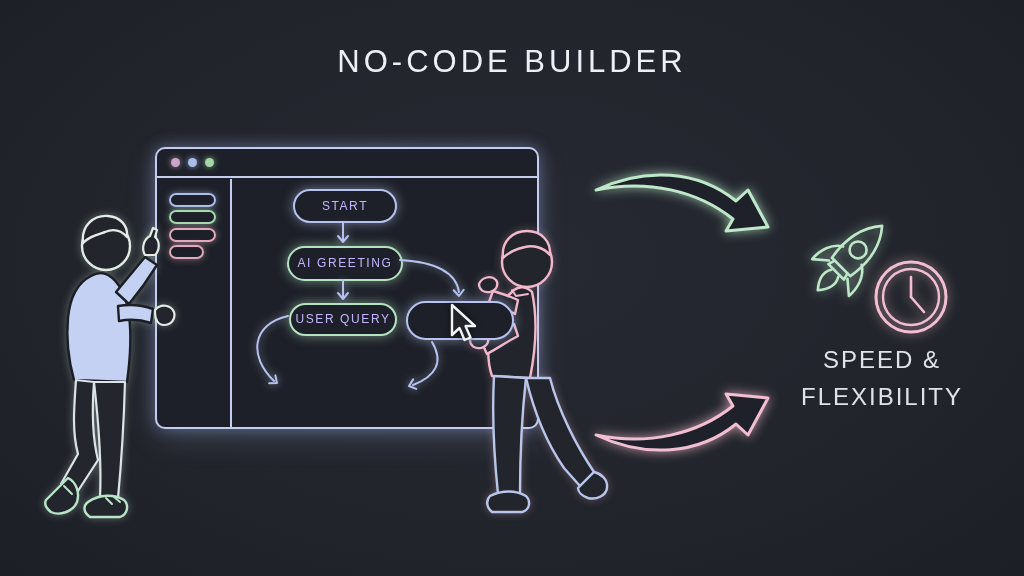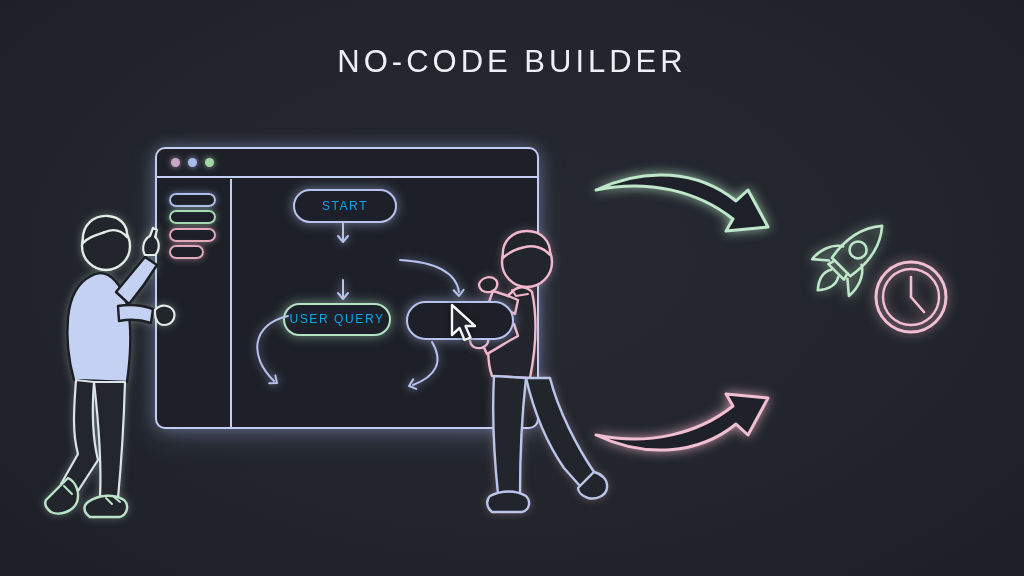--- a/index.html
+++ b/index.html
@@ -39,29 +39,29 @@
   .sbar{position:absolute;left:12px;height:10px;border-radius:7px;border:2.5px solid;}
   .sbar1{top:14px;width:43px;border-color:#aebdec;box-shadow:0 0 7px rgba(174,189,236,.55);}
   .sbar2{top:31px;width:43px;border-color:#a5d9b0;box-shadow:0 0 7px rgba(165,217,176,.55);}
   .sbar3{top:49px;width:43px;border-color:#e2a9ba;box-shadow:0 0 7px rgba(226,169,186,.55);}
   .sbar4{top:66px;width:31px;border-color:#e2a9ba;box-shadow:0 0 7px rgba(226,169,186,.55);}
 
   
   .node{
     position:absolute;border-radius:999px;border:2.5px solid;
     display:flex;align-items:center;justify-content:center;
-    color:#0ea5e9;font-size:12px;letter-spacing:1.6px;text-align:right;
+    color:#c4b5fd;font-size:12px;letter-spacing:1.6px;text-align:right;
     white-space:pre-line;line-height:1.35;z-index:3;background:#1d2028;
   }
   .node-lav{border-color:#b7c3ee;box-shadow:0 0 12px rgba(183,195,238,.55);}
   .node-grn{border-color:#b5e3c2;box-shadow:0 0 12px rgba(181,227,194,.55);}
   .node-pnk{border-color:#eeb7c9;box-shadow:0 0 12px rgba(238,183,201,.55);}
   .n-start{left:293px;top:189px;width:100px;height:30px;}
   .n-greet{left:287px;top:246px;width:112px;height:31px;}
-  .n-query{left:283px;top:303px;width:104px;height:29px;}
+  .n-query{left:289px;top:303px;width:104px;height:29px;}
   .n-drag{left:406px;top:301px;width:104px;height:35px;z-index:6;}
   .n-resp{left:289px;top:357px;width:108px;height:45px;}
 
   .flowsvg{position:absolute;left:230px;top:176px;z-index:3;
     filter:drop-shadow(0 0 4px rgba(183,195,238,.7));}
 
   .cursor{position:absolute;left:448px;top:303px;z-index:7;
     filter:drop-shadow(0 0 3px rgba(0,0,0,.6));}
 
   
@@ -100,20 +100,21 @@
     </div>
     <div class="sidebar">
       <div class="sbar sbar1"></div>
       <div class="sbar sbar2"></div>
       <div class="sbar sbar3"></div>
       <div class="sbar sbar4"></div>
     </div>
   </div>
 
   <div class="node node-lav n-start">START</div>
+  <div class="node node-grn n-greet">AI GREETING</div>
   <div class="node node-grn n-query">USER QUERY</div>
   <div class="node node-lav n-drag"></div>
 
   <svg class="flowsvg" width="305" height="249" viewBox="0 0 305 249" fill="none" stroke="#b7c3ee" stroke-width="2" stroke-linecap="round" stroke-linejoin="round">
     <path d="M 113 47 L 113 64"></path>
     <path d="M -6 -5 L 0 0 L -6 5" transform="translate(113,66) rotate(90)"></path>
     <path d="M 113 104 L 113 121"></path>
     <path d="M -6 -5 L 0 0 L -6 5" transform="translate(113,123) rotate(90)"></path>
     <path d="M 170 84 C 205 86 226 96 229 116"></path>
     <path d="M -6 -5 L 0 0 L -6 5" transform="translate(229,120) rotate(87)"></path>
@@ -148,20 +149,22 @@
     </g>
   </svg>
 
   <svg class="clock" width="90" height="90" viewBox="0 0 90 90" fill="none" stroke="#f2bfd2" stroke-linecap="round">
     <circle cx="45" cy="45" r="35" stroke-width="3"></circle>
     <circle cx="45" cy="45" r="28" stroke-width="2.4"></circle>
     <path d="M 45 45 L 45 25" stroke-width="2.6"></path>
     <path d="M 45 45 L 58 60" stroke-width="2.6"></path>
   </svg>
 
+  <div class="benefit">SPEED &amp;
+FLEXIBILITY</div>
 
   <svg class="person-left" width="152" height="340" viewBox="0 0 152 340">
     <g stroke-linecap="round" stroke-linejoin="round">
 
       <circle cx="78" cy="36" r="24" fill="#22252c" stroke="#e2ebe6" stroke-width="2.4"></circle>
       <path d="M 55 33 C 53 15 66 5 80 6 C 92 7 100 15 99 27 C 92 19 84 19 77 22 C 68 25 60 27 55 33 Z" fill="#22252c" stroke="#e2ebe6" stroke-width="2.4"></path>
 
       <path d="M 63 66 C 49 73 42 88 40 108 C 38 130 41 152 46 170 L 99 172 C 102 150 104 128 101 106 C 99 88 92 72 80 65 C 74 62 68 63 63 66 Z" fill="#c5d1f3" stroke="#1b1e25" stroke-width="2.4"></path>
 
       <path d="M 88 82 C 98 70 108 58 117 47 L 129 55 C 121 68 111 82 101 94 Z" fill="#c5d1f3" stroke="#1b1e25" stroke-width="2.4"></path>

